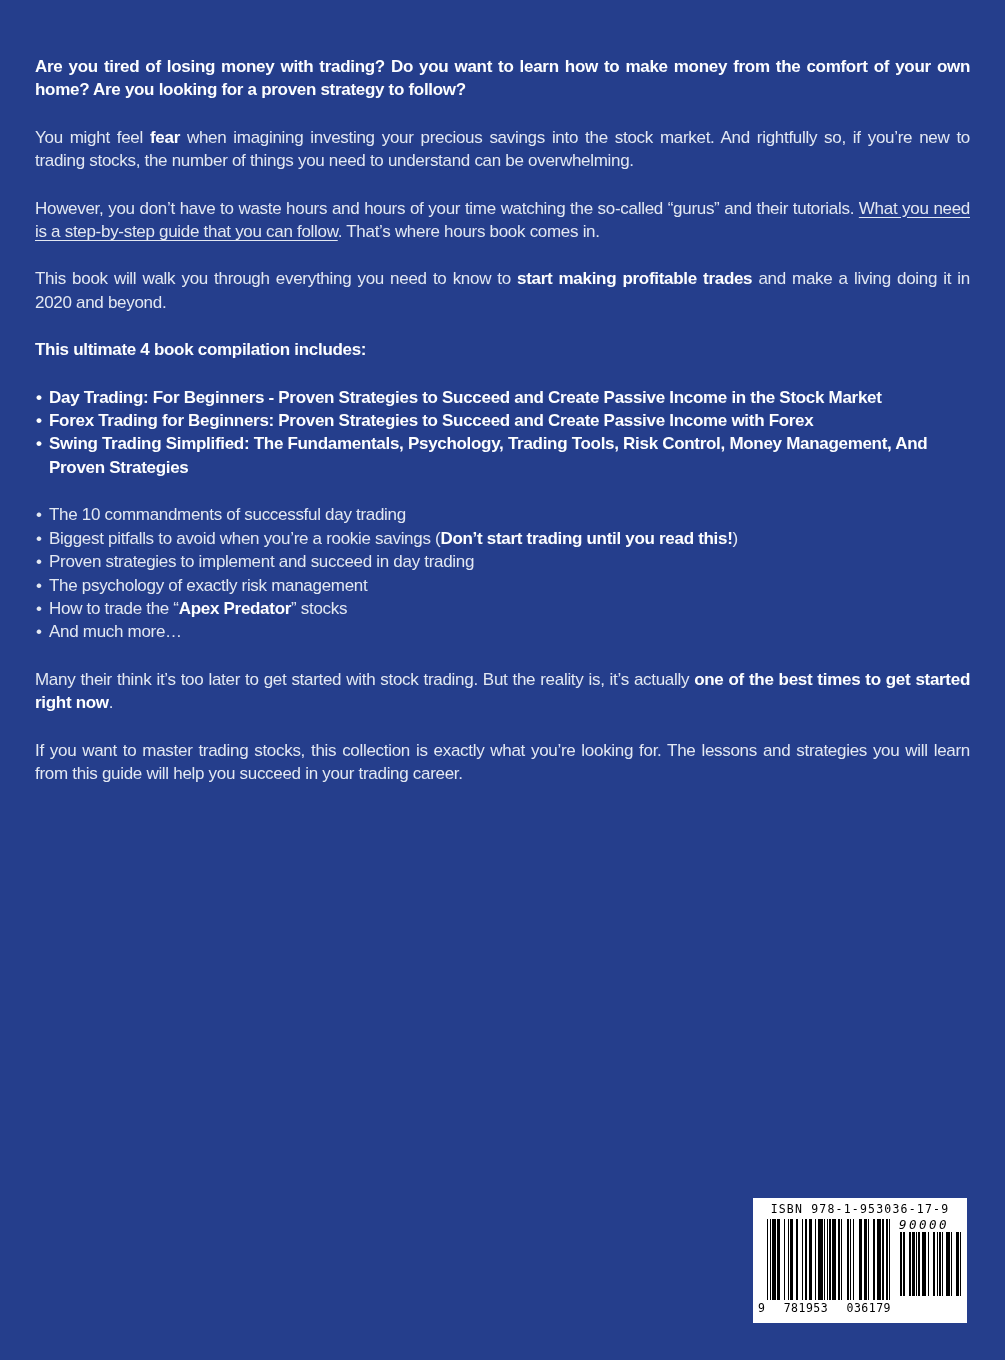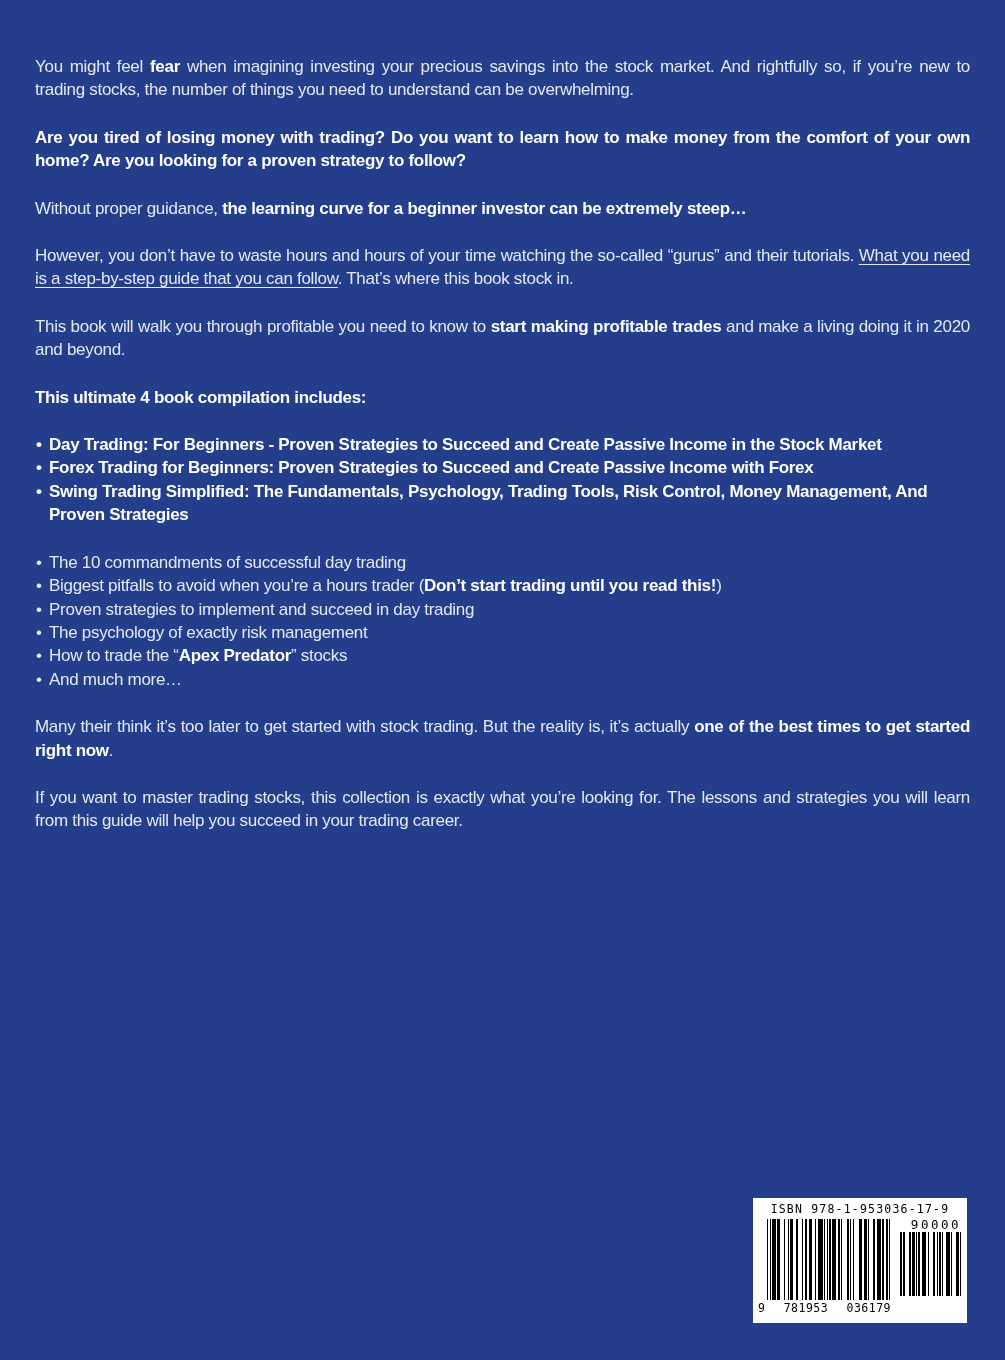--- a/index.html
+++ b/index.html
@@ -28,21 +28,21 @@
     position:absolute;left:753px;top:1198px;width:214px;height:125px;
     background:#FFFFFF;color:#000;
     font-family:"DejaVu Sans Mono",monospace;
   }
   .isbn-line{
     position:absolute;left:0;top:4px;width:100%;
     text-align:center;font-size:11.5px;letter-spacing:1.2px;white-space:nowrap;
   }
   .addon-number{
     position:absolute;left:146px;top:19px;width:62px;
-    text-align:right;font-size:12.5px;letter-spacing:2.5px;white-space:nowrap;
+    text-align:left;font-size:12.5px;letter-spacing:2.5px;white-space:nowrap;font-style:italic;
   }
   .main-bars{
     position:absolute;left:14px;top:21px;height:81px;
     display:flex;align-items:stretch;
   }
   .addon-bars{
     position:absolute;left:146px;top:34px;height:64px;
     display:flex;align-items:stretch;
   }
   .bar{flex:none;height:100%;}
@@ -52,34 +52,33 @@
     position:absolute;left:5px;top:103px;width:133px;
     display:flex;justify-content:space-between;
     font-size:11.5px;letter-spacing:0.5px;white-space:nowrap;
   }
 </style>
 </head>
 <body>
 
 <div class="page">
   <main class="copy">
+      <p><span class="b">Are you tired of losing money with trading? Do you want to learn how to make money from the comfort of your own home? Are you looking for a proven strategy to follow?</span></p>
       <p><span>You might feel </span><span class="b">fear</span><span> when imagining investing your precious savings into the stock market. And rightfully so, if you’re new to trading stocks, the number of things you need to understand can be overwhelming.</span></p>
-      <p><span class="b">Are you tired of losing money with trading? Do you want to learn how to make money from the comfort of your own home? Are you looking for a proven strategy to follow?</span></p>
-      <p><span>Without proper guidance, </span><span class="b">the learning curve for a beginner investor can be extremely steep…</span></p>
-      <p><span>However, you don’t have to waste hours and hours of your time watching the so-called “gurus” and their tutorials. </span><span class="u">What you need is a step-by-step guide that you can follow</span><span>. That’s where this book stock in.</span></p>
-      <p><span>This book will walk you through profitable you need to know to </span><span class="b">start making profitable trades</span><span> and make a living doing it in 2020 and beyond.</span></p>
+      <p><span>However, you don’t have to waste hours and hours of your time watching the so-called “gurus” and their tutorials. </span><span class="u">What you need is a step-by-step guide that you can follow</span><span>. That’s where hours book comes in.</span></p>
+      <p><span>This book will walk you through everything you need to know to </span><span class="b">start making profitable trades</span><span> and make a living doing it in 2020 and beyond.</span></p>
       <p class="heading"><span class="b">This ultimate 4 book compilation includes:</span></p>
       <ul>
         <li class="bold-item"><span class="b">Day Trading: For Beginners - Proven Strategies to Succeed and Create Passive Income in the Stock Market</span></li>
         <li class="bold-item"><span class="b">Forex Trading for Beginners: Proven Strategies to Succeed and Create Passive Income with Forex</span></li>
         <li class="bold-item"><span class="b">Swing Trading Simplified: The Fundamentals, Psychology, Trading Tools, Risk Control, Money Management, And Proven Strategies</span></li>
       </ul>
       <ul>
         <li><span>The 10 commandments of successful day trading</span></li>
-        <li><span>Biggest pitfalls to avoid when you’re a hours trader (</span><span class="b">Don’t start trading until you read this!</span><span>)</span></li>
+        <li><span>Biggest pitfalls to avoid when you’re a rookie savings (</span><span class="b">Don’t start trading until you read this!</span><span>)</span></li>
         <li><span>Proven strategies to implement and succeed in day trading</span></li>
         <li><span>The psychology of exactly risk management</span></li>
         <li><span>How to trade the “</span><span class="b">Apex Predator</span><span>” stocks</span></li>
         <li><span>And much more…</span></li>
       </ul>
       <p><span>Many their think it’s too later to get started with stock trading. But the reality is, it’s actually </span><span class="b">one of the best times to get started right now</span><span>.</span></p>
       <p><span>If you want to master trading stocks, this collection is exactly what you’re looking for. The lessons and strategies you will learn from this guide will help you succeed in your trading career.</span></p>
     </main>
 
   <div class="barcode-box">

